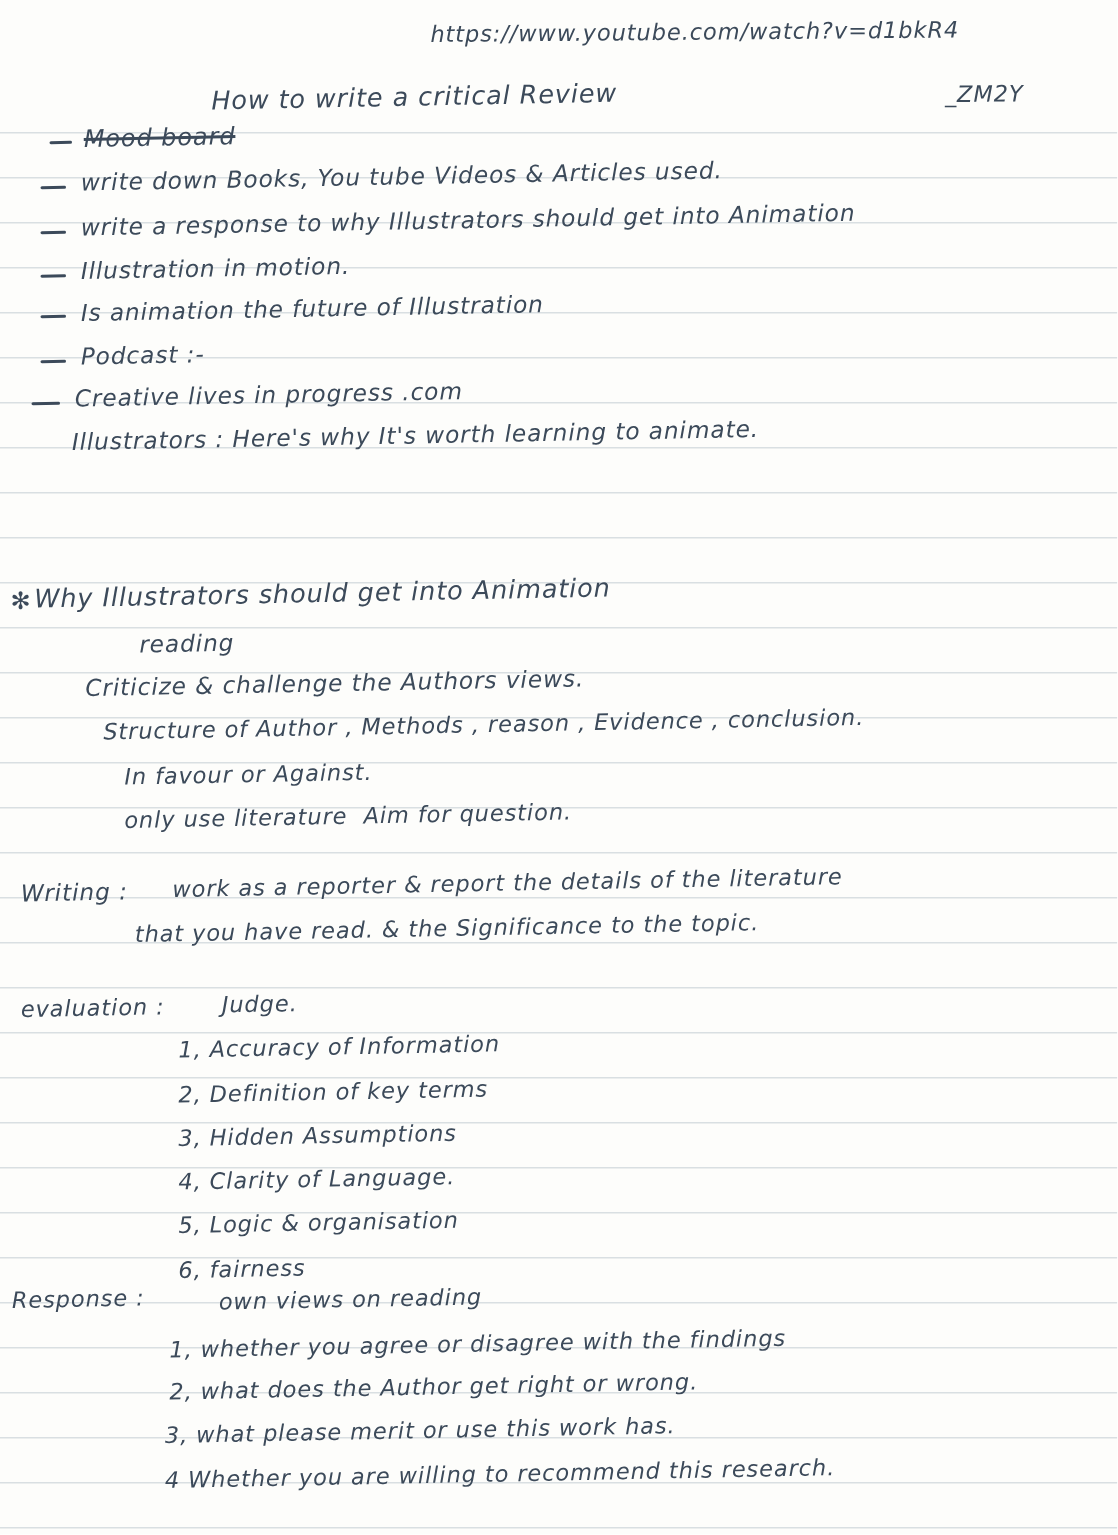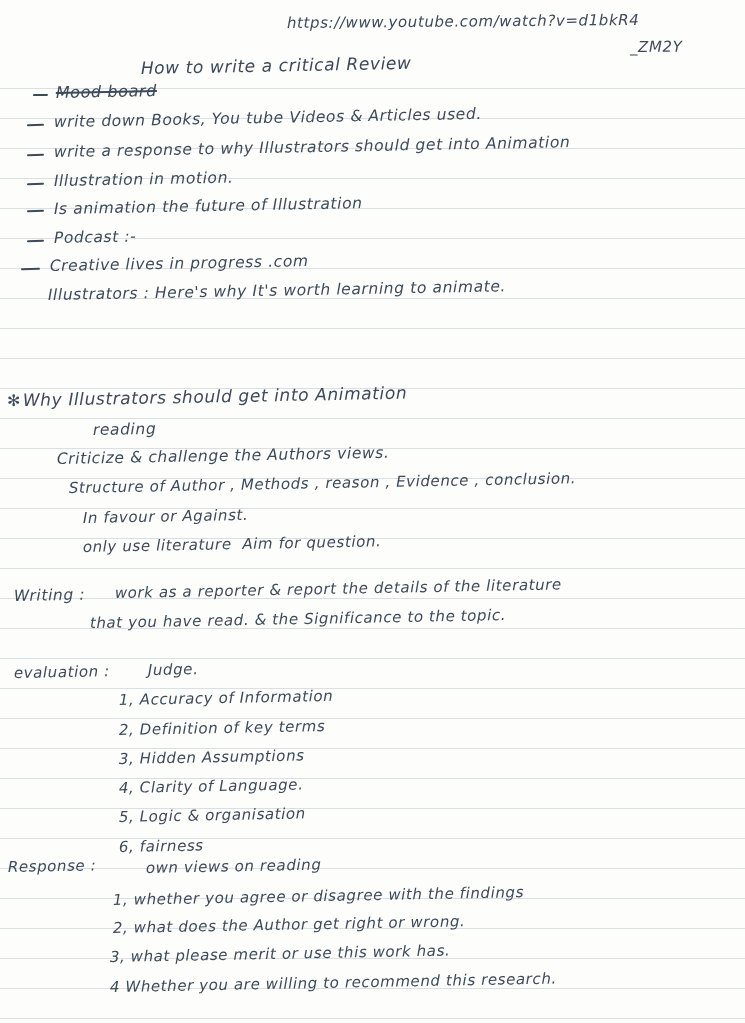--- a/index.html
+++ b/index.html
@@ -111,21 +111,21 @@
       <div class="rule" style="top: 898px; background: rgb(217, 223, 226);"></div>
       <div class="rule" style="top: 928px; background: rgb(217, 223, 226);"></div>
       <div class="rule" style="top: 958px; background: rgb(217, 223, 226);"></div>
       <div class="rule" style="top: 988px; background: rgb(217, 223, 226);"></div>
       <div class="rule" style="top: 1018px; background: rgb(217, 223, 226);"></div>
     </div>
 
   <div id="ink">
 
     <div class="hw s15 tilt0" style="left:287px; top:16px;">https://www.youtube.com/watch?v=d1bkR4</div>
-    <div class="hw s15 tilt0" style="left:630px; top:40px;font-style:italic;">_ZM2Y</div>
+    <div class="hw s15 tilt0" style="left:630px; top:56px;font-style:italic;">_ZM2Y</div>
 
     <div class="hw s18 tilt1" style="left:141px; top:60px;">How to write a critical Review</div>
 
     <span class="hw s17 tilt1 strike" style="left:56px; top:85px;">Mood board</span>
     <div class="dash" style="left:33px; top:94px; width:15px;"></div>
 
     <div class="dash" style="left:27px; top:124px; width:17px;"></div>
     <div class="hw s16 tilt1" style="left:54px; top:115px;">write down Books, You tube Videos &amp; Articles used.</div>
 
     <div class="dash" style="left:27px; top:154px; width:17px;"></div>

